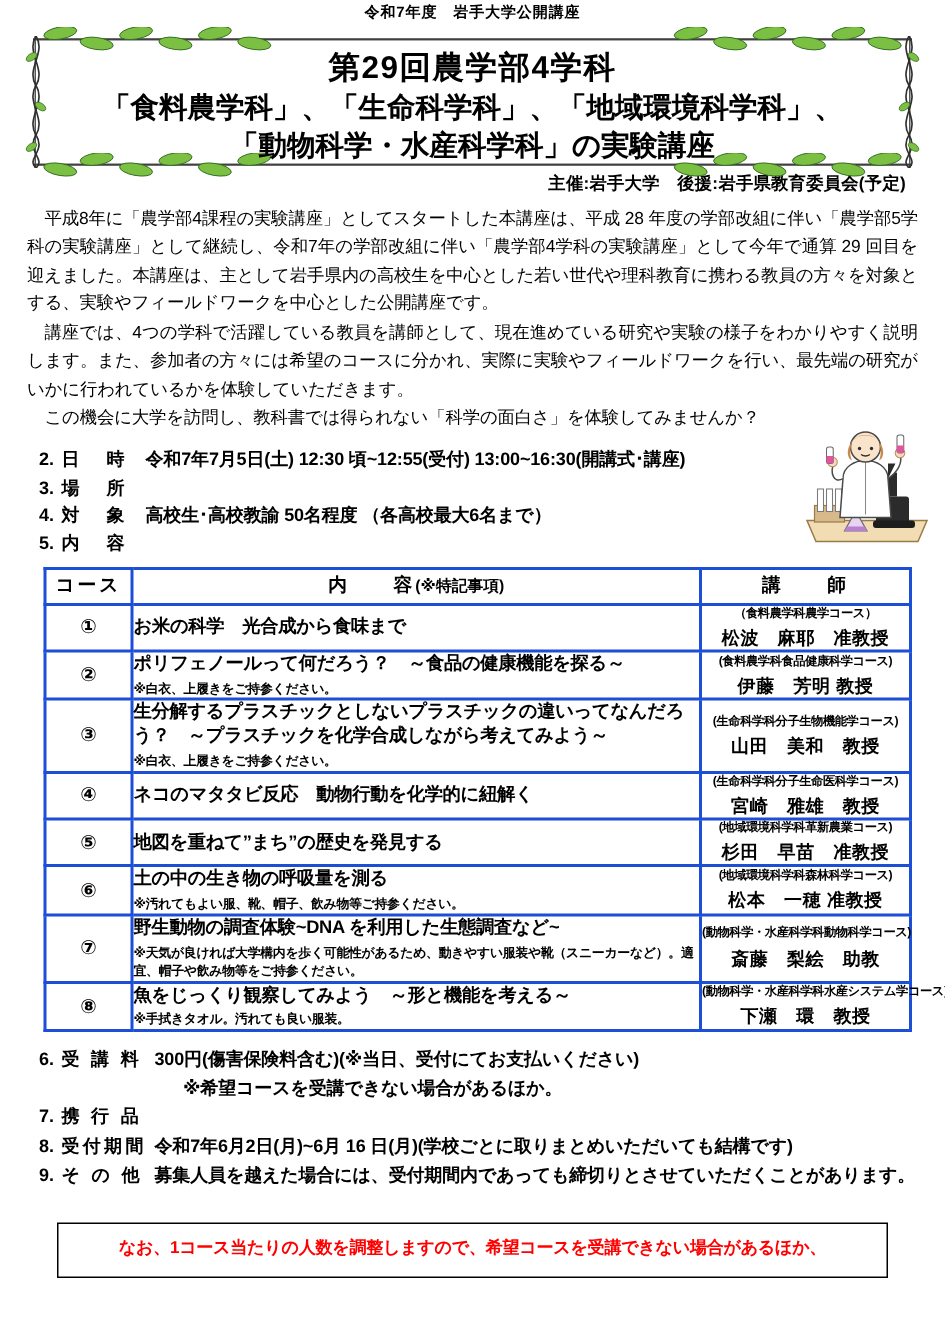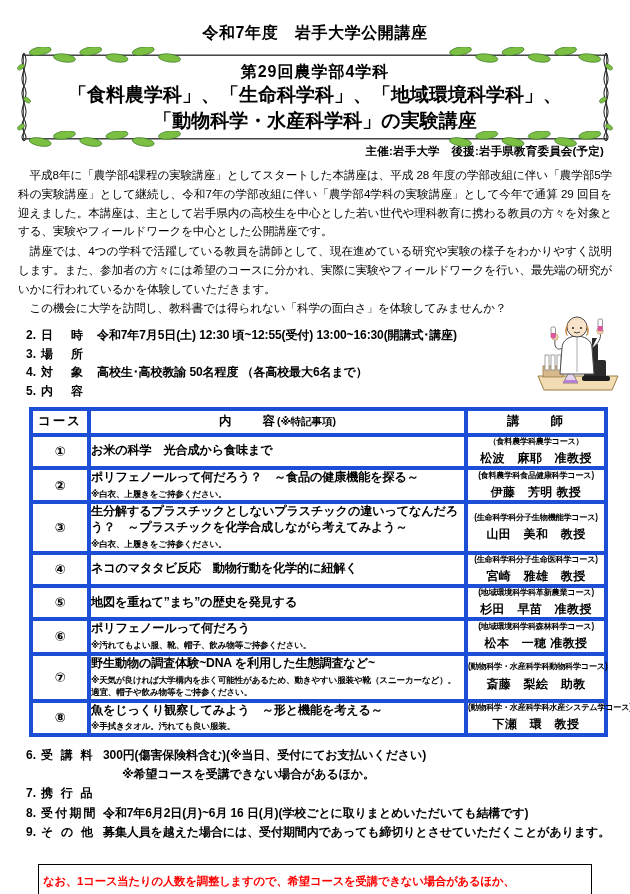--- a/index.html
+++ b/index.html
@@ -20,23 +20,23 @@
     width: 630px;
     height: 894px;
     position: relative;
     box-sizing: border-box;
   }
 
   
   .doc-heading {
     text-align: center;
     font-weight: bold;
-    font-size: 16px;
+    font-size: 10px;
     letter-spacing: 0.6px;
-    padding-top: 23px;
+    padding-top: 1px;
   }
 
   
   .title-frame {
     position: relative;
     margin: 9px 22px 0 22px;
     height: 88px;
     box-sizing: border-box;
   }
   .frame-edge {
@@ -60,21 +60,21 @@
   .vine-v.left { left: -6px; }
   .vine-v.right { right: -6px; }
 
   .title-text {
     position: relative;
     z-index: 3;
     text-align: center;
     padding-top: 9px;
   }
   .title-line1 {
-    font-size: 16px;
+    font-size: 21px;
     font-weight: bold;
     letter-spacing: 1px;
     line-height: 1.28;
   }
   .title-line2, .title-line3 {
     font-size: 19px;
     font-weight: bold;
     letter-spacing: 0px;
     line-height: 1.32;
   }
@@ -146,21 +146,21 @@
   
   .course-table-wrap {
     margin: 6px 22px 0 29px;
   }
   table.courses {
     border-collapse: collapse;
     width: 100%;
     table-layout: fixed;
   }
   table.courses th, table.courses td {
-    border: 4px solid #1d4ed8;
+    border: 2px solid #1d4ed8;
     padding: 0;
     vertical-align: middle;
   }
   table.courses thead th {
     height: 22px;
     font-size: 12.5px;
     font-weight: bold;
     text-align: center;
     letter-spacing: 2px;
   }
@@ -236,20 +236,21 @@
     margin-left: 96px;
     line-height: 1.6;
     letter-spacing: -0.1px;
   }
 
   
   .notice-box {
     margin: 21px 38px 0 38px;
     border: 1px solid #000000;
     padding: 7px 4px 9px 4px;
+    text-align: center;
   }
   .notice-line {
     color: #ff0000;
     font-size: 11.4px;
     font-weight: bold;
     line-height: 1.65;
     letter-spacing: -0.2px;
   }
 </style>
 </head>
@@ -462,21 +463,21 @@
             <div class="body-title">地図を重ねて”まち”の歴史を発見する</div>
           </td>
           <td class="c-lect">
             <div class="lect-course">(地域環境科学科革新農業コース)</div>
             <div class="lect-name">杉田　早苗　准教授</div>
           </td>
         </tr>
         <tr>
           <td class="c-num">⑥</td>
           <td class="c-body">
-            <div class="body-title">ポリフェノールって何だろう</div>
+            <div class="body-title">土の中の生き物の呼吸量を測る</div>
             <div class="body-note">※汚れてもよい服、靴、帽子、飲み物等ご持参ください。</div>
           </td>
           <td class="c-lect">
             <div class="lect-course">(地域環境科学科森林科学コース)</div>
             <div class="lect-name">松本　一穂 准教授</div>
           </td>
         </tr>
         <tr>
           <td class="c-num">⑦</td>
           <td class="c-body">

